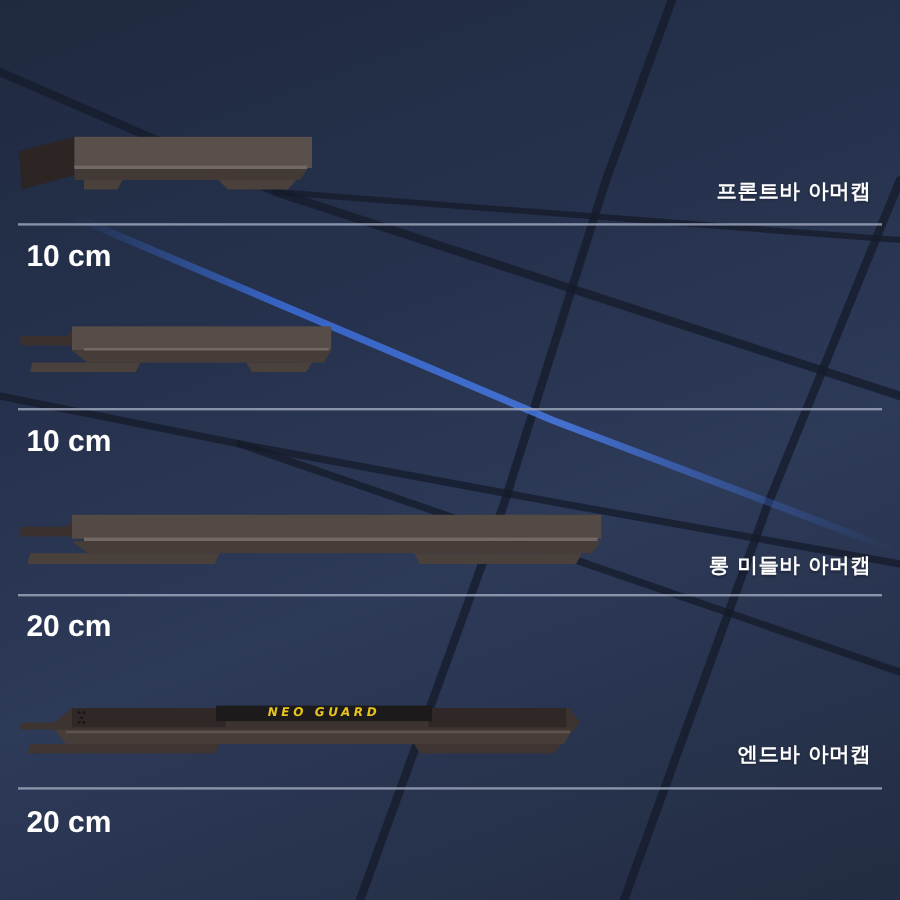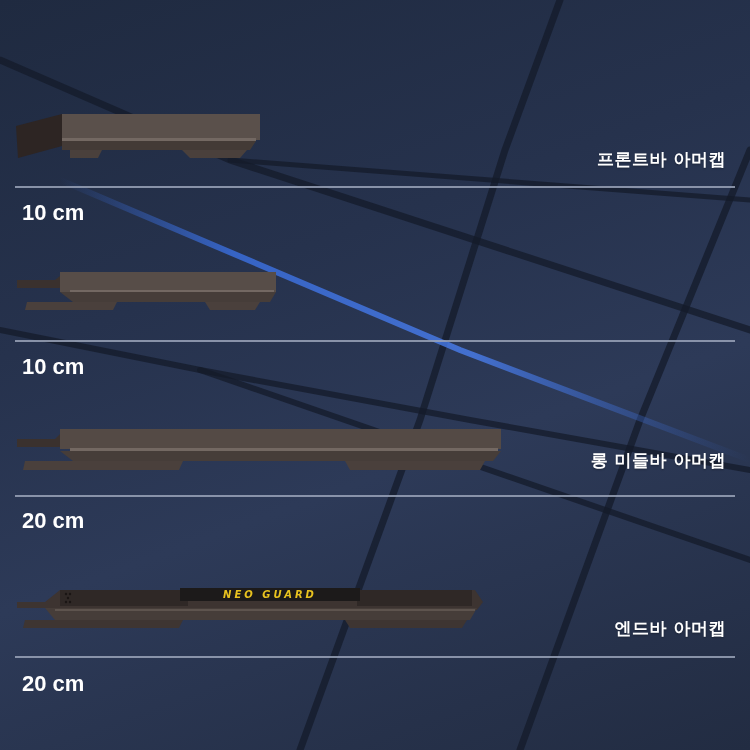--- a/index.html
+++ b/index.html
@@ -4,21 +4,21 @@
 <style>
   html, body { margin: 0; padding: 0; }
   body { width: 750px; height: 750px; overflow: hidden; position: relative;
          font-family: "DejaVu Sans", "Liberation Sans", sans-serif; }
   .stage { position: absolute; left: 0; top: 0; width: 750px; height: 750px; overflow: hidden;
            background: linear-gradient(160deg, #1f2a40 0%, #26324d 35%, #2d3a58 60%, #222c42 100%); }
   .bg-svg { position: absolute; left: 0; top: 0; width: 750px; height: 750px; }
   .divider { position: absolute; left: 15px; width: 720px; height: 2px; background: #9aa3b8; opacity: 0.85; }
   .name { position: absolute; right: 24px; color: #ffffff; font-size: 17px; font-weight: bold;
           letter-spacing: 0.5px; text-shadow: 0 1px 2px rgba(0,0,0,0.3); white-space: nowrap; }
-  .size { position: absolute; left: 22px; color: #ffffff; font-size: 22px; font-weight: bold;
+  .size { position: absolute; left: 22px; color: #ffffff; font-size: 25px; font-weight: bold;
           font-family: "Liberation Sans", sans-serif; }
   .bar { position: absolute; }
 </style>
 </head>
 <body>
 
 <div class="stage">
 
   <svg class="bg-svg" viewBox="0 0 750 750">
     <defs>
@@ -70,21 +70,21 @@
   <svg class="bar" style="left:15px;top:425px;width:490px;height:52px;" viewBox="0 0 490 52">
     <polygon points="2,14 40,14 50,4 50,22 2,22" fill="#3a312e"></polygon>
     <rect x="45" y="4" width="441" height="20" fill="#544a45"></rect>
     <rect x="55" y="23" width="428" height="3" fill="#736862"></rect>
     <polygon points="45,26 486,26 478,36 58,36" fill="#463d39"></polygon>
     <polygon points="10,36 168,36 164,45 8,45" fill="#4a403c"></polygon>
     <polygon points="330,36 470,36 465,45 335,45" fill="#4a403c"></polygon>
   </svg>
 
   <div class="divider" style="top:495px;"></div>
-  <div class="name" style="top:449px;">롱 미들바 아머캡</div>
+  <div class="name" style="top:460px;">롱 미들바 아머캡</div>
   <div class="size" style="top:508px;">20 cm</div>
 
   <div class="bar" style="left:15px;top:582px;width:470px;height:52px;">
     <svg style="position:absolute;left:0;top:0;width:470px;height:52px;" viewBox="0 0 470 52">
       <polygon points="2,20 30,20 45,8 460,8 468,20 462,28 45,28 30,26 2,26" fill="#3d3431"></polygon>
       <rect x="45" y="8" width="128" height="16" fill="#2f2826"></rect>
       <rect x="342" y="8" width="115" height="16" fill="#2f2826"></rect>
       <polygon points="30,26 462,26 455,38 40,38" fill="#463d39"></polygon>
       <rect x="40" y="27" width="420" height="2" fill="#5e544e"></rect>
       <polygon points="10,38 168,38 164,46 8,46" fill="#3e3532"></polygon>

